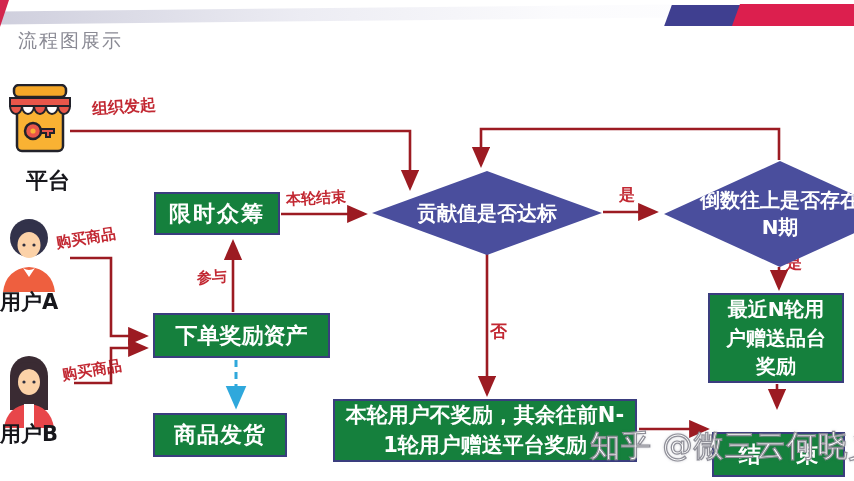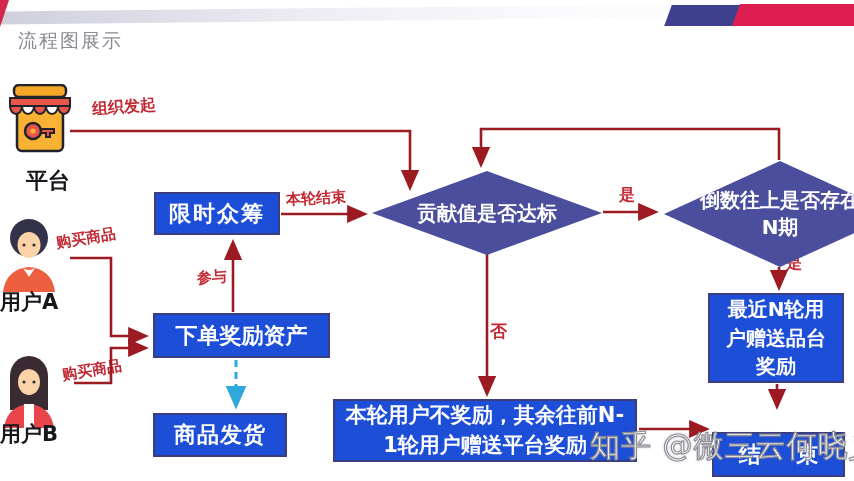--- a/index.html
+++ b/index.html
@@ -13,21 +13,21 @@
     transform:skewY(-0.6deg);}
   .corner-sliver{position:absolute;left:0;top:0;width:9px;height:27px;background:#d3274e;
     clip-path:polygon(0 0,100% 0,0 100%);}
   .banner-blue{position:absolute;left:668px;top:5px;width:74px;height:21px;background:#3f3f90;
     transform:skewX(-20deg);}
   .banner-red{position:absolute;left:736px;top:4px;width:130px;height:22px;background:#dc1f4e;
     transform:skewX(-20deg);}
   .page-title{position:absolute;left:18px;top:28px;font-size:19px;letter-spacing:2px;
     color:#8a8a94;}
   
-  .box{position:absolute;background:#1d4ed8;border:2px solid #3a3d7e;color:#fff;
+  .box{position:absolute;background:#15803d;border:2px solid #3a3d7e;color:#fff;
     font-weight:bold;display:flex;align-items:center;justify-content:center;
     text-align:center;box-sizing:border-box;}
   .diamond{position:absolute;background:#4a4e9d;color:#fff;font-weight:bold;
     display:flex;align-items:center;justify-content:center;text-align:center;
     clip-path:polygon(50% 0,100% 50%,50% 100%,0 50%);box-sizing:border-box;}
   
   .rlabel{position:absolute;color:#c22832;font-weight:bold;white-space:nowrap;}
   
   .actor-label{position:absolute;color:#17171c;font-weight:bold;font-size:21px;}
   .icon{position:absolute;}

